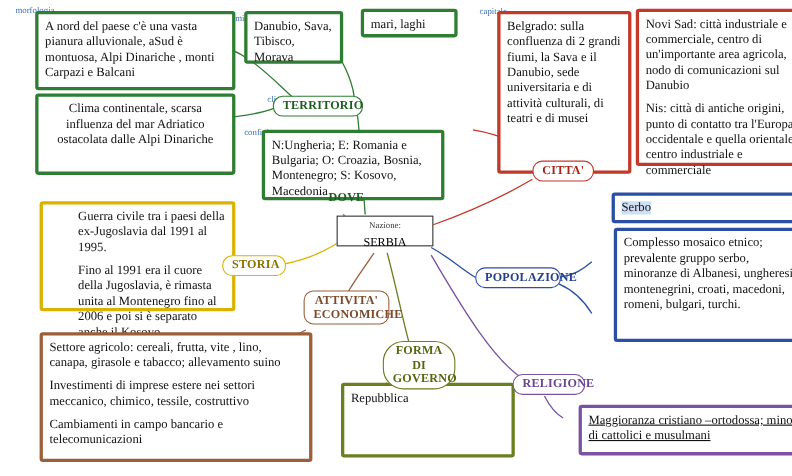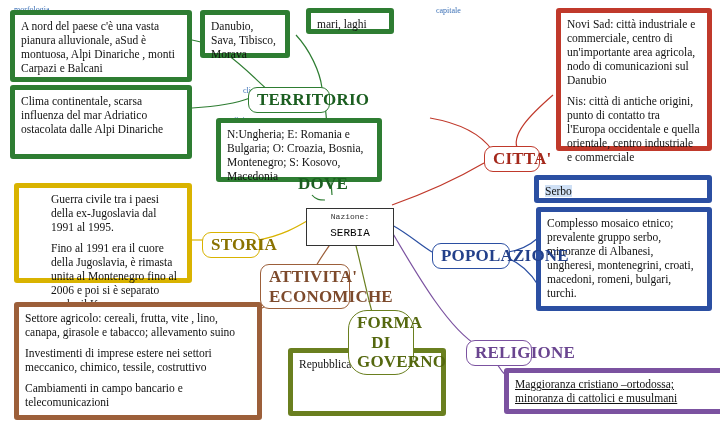--- a/index.html
+++ b/index.html
@@ -9,38 +9,39 @@
     font-family:"Liberation Serif", serif;
     position:relative;
     overflow:hidden;
   }
   #canvas{position:absolute;left:0;top:0;width:720px;height:433px;}
   svg.links{position:absolute;left:0;top:0;width:720px;height:433px;pointer-events:none;}
   .node{
     position:absolute;
     box-sizing:border-box;
     background:#ffffff;
-    border:5px solid #c4b5fd;
+    border:3px solid #c4b5fd;
     border-radius:3px;
     padding:4px 6px;
     font-size:11.5px;
     line-height:1.22;
     color:#111;
+    margin-left:22px;
   }
   .node p{margin:0 0 7px 0;}
   .node p:last-child{margin-bottom:0;}
   .u{ text-decoration:underline; }
   .label{
     position:absolute;
     box-sizing:border-box;
     background:#ffffff;
     border:1px solid #777;
     border-radius:9px;
     padding:2px 8px;
-    font-size:17px;
+    font-size:11px;
     font-weight:bold;
     letter-spacing:.2px;
     text-align:center;
     color:#111;
     line-height:1.15;
   }
   .center{
     position:absolute;
     box-sizing:border-box;
     background:#ffffff;
@@ -111,40 +112,43 @@
   <div class="tag" style="left:14px;top:5px;">morfologia</div>
   <div class="tag" style="left:243px;top:86px;">clima</div>
   <div class="tag" style="left:205px;top:12px;">fiumi</div>
   <div class="tag" style="left:222px;top:116px;">confini</div>
   <div class="tag" style="left:436px;top:6px;">capitale</div>
 
   <div class="node c-green" style="left:10px;top:10px;width:182px;height:72px;">
     <span>A nord del paese c'è una vasta pianura alluvionale, aSud è montuosa, Alpi Dinariche , monti Carpazi e Balcani</span>
   </div>
 
-  <div class="node c-green" style="left:10px;top:85px;width:182px;height:74px;">
+  <div class="node c-green" style="left:10px;top:85px;width:182px;height:74px;text-align:center;">
     <span>Clima continentale, scarsa influenza del mar Adriatico ostacolata dalle Alpi Dinariche</span>
   </div>
 
   <div class="node c-green" style="left:306px;top:8px;width:88px;height:26px;">
     <span>mari, laghi</span>
   </div>
 
   <div class="node c-green" style="left:200px;top:10px;width:90px;height:48px;">
     <span>Danubio, Sava, Tibisco, Morava</span>
   </div>
 
   <div class="node c-green" style="left:216px;top:118px;width:166px;height:64px;">
     <span>N:Ungheria; E: Romania e Bulgaria; O: Croazia, Bosnia, Montenegro; S: Kosovo, Macedonia</span>
   </div>
 
   <div class="label l-green" style="left:248px;top:87px;width:82px;">TERRITORIO</div>
 
   <div class="label l-green" style="left:290px;top:172px;width:50px;border:none;background:transparent;">DOVE</div>
 
+  <div class="node c-red" style="left:430px;top:10px;width:122px;height:148px;">
+    <span>Belgrado: sulla confluenza di 2 grandi fiumi, la Sava e il Danubio, sede universitaria e di attività culturali, di teatri e  di musei</span>
+  </div>
 
   <div class="node c-red" style="left:556px;top:8px;width:156px;height:143px;">
     <p>Novi Sad: città industriale e commerciale, centro di un'importante area agricola, nodo di comunicazioni sul Danubio</p>
     <p>Nis: città di antiche origini, punto di contatto tra l'Europa occidentale e quella orientale, centro industriale e commerciale</p>
   </div>
 
   <div class="label l-red" style="left:484px;top:146px;width:56px;">CITTA'</div>
 
   <div class="node c-yellow" style="left:14px;top:183px;width:178px;height:100px;padding-left:32px;">
     <p>Guerra civile tra i paesi della ex-Jugoslavia dal 1991 al 1995.</p>
@@ -162,38 +166,38 @@
   </div>
 
   <div class="label l-blue" style="left:432px;top:243px;width:78px;">POPOLAZIONE</div>
 
   <div class="node c-brown" style="left:14px;top:302px;width:248px;height:118px;">
     <p>Settore agricolo: cereali, frutta, vite , lino, canapa, girasole e tabacco; allevamento suino</p>
     <p>Investimenti di imprese estere nei settori meccanico, chimico, tessile, costruttivo</p>
     <p>Cambiamenti in campo bancario e telecomunicazioni</p>
   </div>
 
-  <div class="label l-brown" style="left:260px;top:264px;width:90px;">
+  <div class="label l-brown" style="left:276px;top:264px;width:78px;">
     <span>ATTIVITA'</span><br>
     <span>ECONOMICHE</span>
   </div>
 
   <div class="node c-olive" style="left:288px;top:348px;width:158px;height:68px;">
     <span>Repubblica</span>
   </div>
 
   <div class="label l-olive" style="left:348px;top:310px;width:66px;border-radius:19px;">
     <span>FORMA DI</span><br>
     <span>GOVERNO</span>
   </div>
 
   <div class="node c-purple" style="left:504px;top:368px;width:230px;height:46px;">
     <span class="u">Maggioranza cristiano –ortodossa; minoranza di cattolici e musulmani</span>
   </div>
 
   <div class="label l-purple" style="left:466px;top:340px;width:66px;">RELIGIONE</div>
 
-  <div class="center" style="left:306px;top:208px;width:88px;height:38px;font-family:Liberation Mono, monospace;">
+  <div class="center" style="left:306px;top:196px;width:88px;height:28px;">
     <div class="cap">Nazione:</div>
     <div class="name">SERBIA</div>
   </div>
 
 </div>
 
 </body></html>

